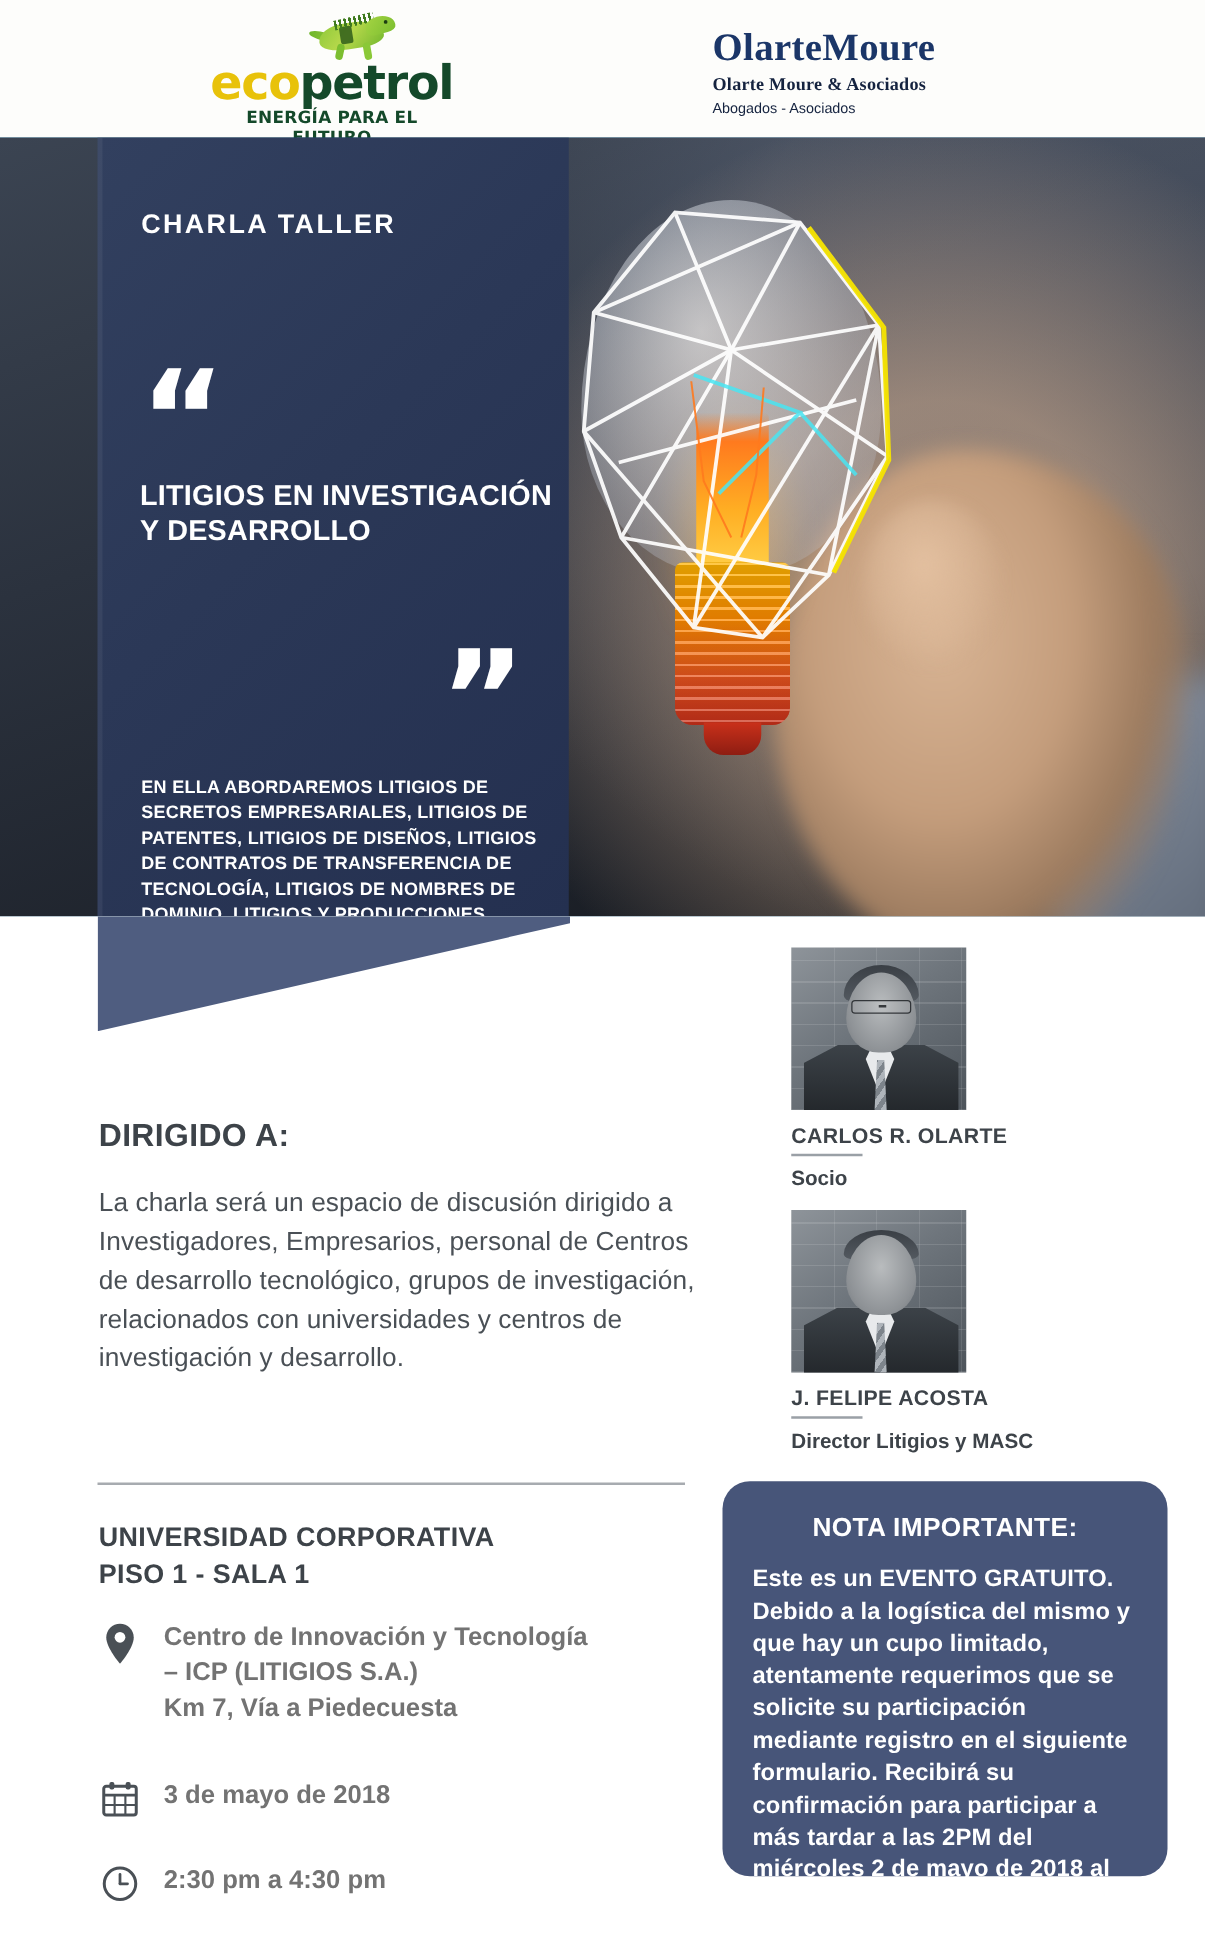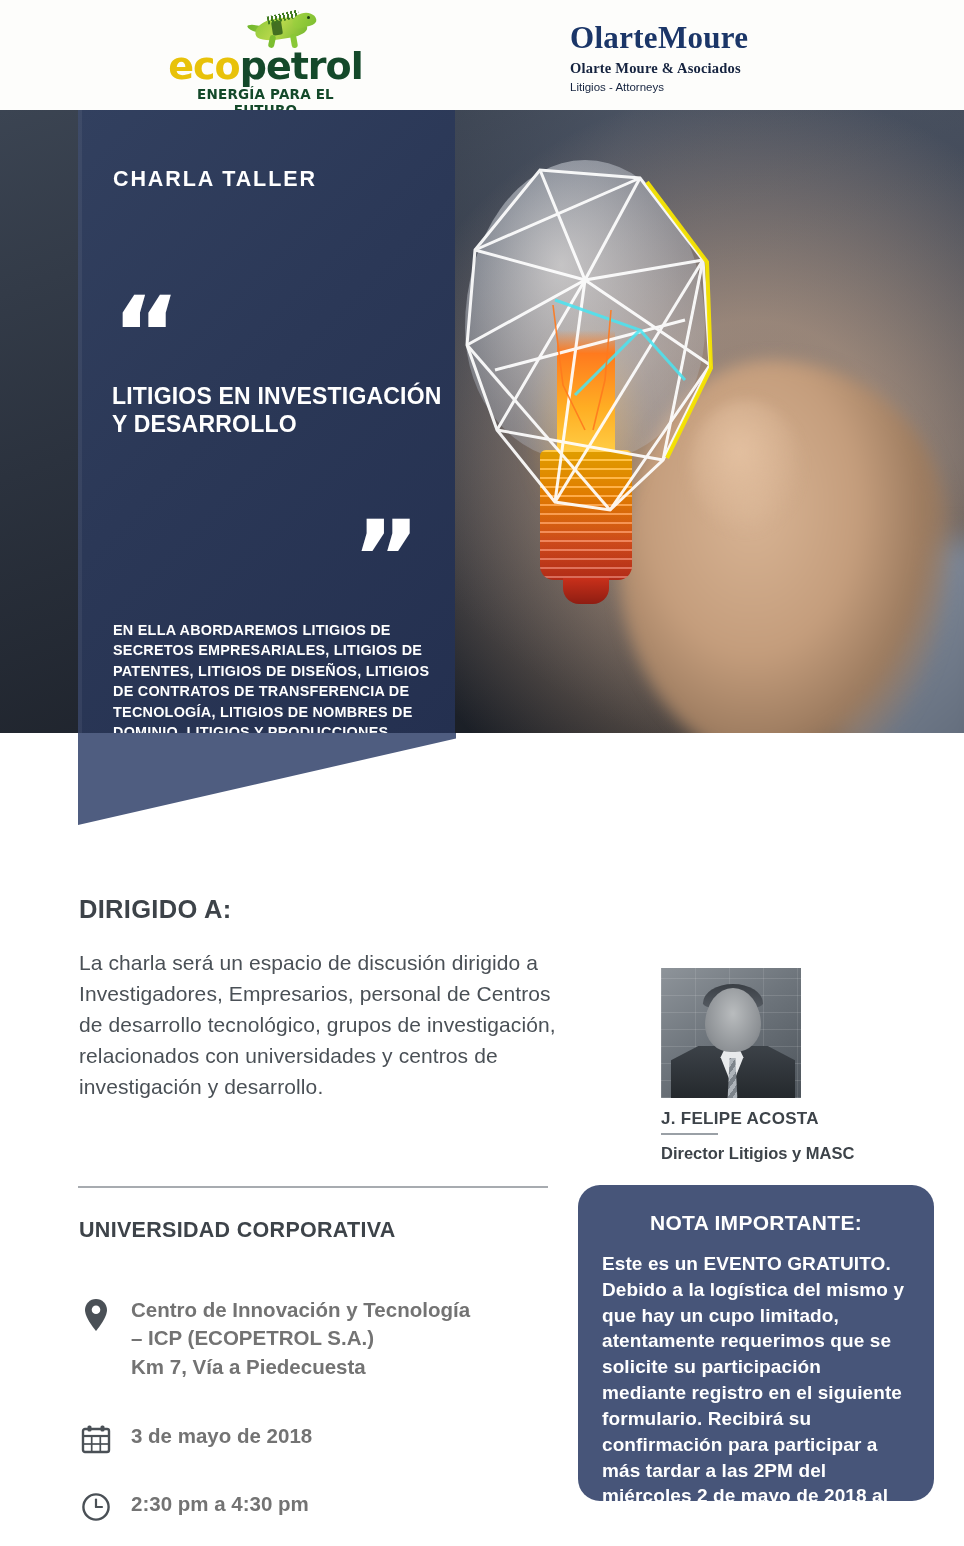--- a/index.html
+++ b/index.html
@@ -263,21 +263,21 @@
         <span class="eco">eco</span><span class="petrol">petrol</span>
       </div>
       <div class="eco-tagline">ENERGÍA PARA EL FUTURO</div>
     </div>
 
     <div class="om-logo">
       <div class="om-main">
         <span>Olarte</span><span>Moure</span>
       </div>
       <div class="om-sub">Olarte Moure &amp; Asociados</div>
-      <div class="om-sub2">Litigios - Attorneys</div>
+      <div class="om-sub2">Abogados - Asociados</div>
     </div>
   </div>
 
   <div class="hero">
     <div class="hero-photo">
       <div class="sleeve"></div>
       <div class="hand"></div>
       <div class="finger"></div>
 
       <div class="bulb-wrap">
@@ -323,54 +323,69 @@
     <div class="kicker">CHARLA TALLER</div>
     <div class="quote-open">“</div>
     <div class="hero-title">LITIGIOS EN INVESTIGACIÓN Y DESARROLLO</div>
     <div class="quote-close">”</div>
     <div class="hero-body">EN ELLA ABORDAREMOS LITIGIOS DE SECRETOS EMPRESARIALES, LITIGIOS DE PATENTES, LITIGIOS DE DISEÑOS, LITIGIOS DE CONTRATOS DE TRANSFERENCIA DE TECNOLOGÍA, LITIGIOS DE NOMBRES DE DOMINIO, LITIGIOS Y PRODUCCIONES AUDIOVISUALES</div>
 
   </div>
 
   <div class="angle-shape"></div>
 
-
-  <div class="speaker" style="left:633px; top:968px;margin-left:28px;">
+  <div class="speaker" style="left:633px; top:758px;">
+    <div class="sp-photo">
+      <div class="brick"></div>
+      <div class="sp-suit"></div>
+      <div class="sp-shirt"></div>
+      <div class="sp-tie"></div>
+      <div class="sp-hair"></div>
+      <div class="sp-face"></div>
+      <div class="sp-glasses"></div>
+    </div>
+    <div class="sp-name">CARLOS R. OLARTE</div>
+    <div class="sp-rule"></div>
+    <div class="sp-role">Socio</div>
+  </div>
+
+  <div class="speaker" style="left:633px; top:968px;">
     <div class="sp-photo">
       <div class="brick"></div>
       <div class="sp-suit"></div>
       <div class="sp-shirt"></div>
       <div class="sp-tie"></div>
       <div class="sp-hair" style="height:24px; top:16px;"></div>
       <div class="sp-face"></div>
     </div>
     <div class="sp-name">J. FELIPE ACOSTA</div>
     <div class="sp-rule"></div>
     <div class="sp-role">Director Litigios y MASC</div>
   </div>
 
   <div class="dirigido-title">DIRIGIDO A:</div>
   <div class="dirigido-body">La charla será un espacio de discusión dirigido a Investigadores, Empresarios, personal de Centros de desarrollo tecnológico, grupos de investigación, relacionados con  universidades y centros de investigación y desarrollo.</div>
 
   <div class="divider"></div>
 
   <div class="venue-title">
     <div>UNIVERSIDAD CORPORATIVA</div>
+    <div>PISO 1 - SALA 1</div>
   </div>
 
   <div class="info-row" style="left:79px; top:1296px; width:480px;">
     <div class="info-icon">
       <svg width="26" height="34" viewBox="0 0 26 34">
         <path d="M13 1C6.9 1 2 5.9 2 12c0 8.2 11 21 11 21s11-12.8 11-21C24 5.9 19.1 1 13 1z" fill="#4a5056"></path>
         <circle cx="13" cy="11.8" r="4.3" fill="#ffffff"></circle>
       </svg>
     </div>
     <div class="info-text">
       <div>Centro de Innovación y Tecnología</div>
-      <div>– ICP (ECOPETROL S.A.)</div>
+      <div>– ICP (LITIGIOS S.A.)</div>
       <div>Km 7, Vía a Piedecuesta</div>
     </div>
   </div>
 
   <div class="info-row" style="left:79px; top:1422px; width:430px;">
     <div class="info-icon">
       <svg width="30" height="30" viewBox="0 0 30 30">
         <rect x="2" y="5" width="26" height="23" rx="2" fill="none" stroke="#4a5056" stroke-width="2.4"></rect>
         <rect x="6.5" y="1.5" width="4" height="6" rx="1.6" fill="#4a5056"></rect>
         <rect x="19.5" y="1.5" width="4" height="6" rx="1.6" fill="#4a5056"></rect>

